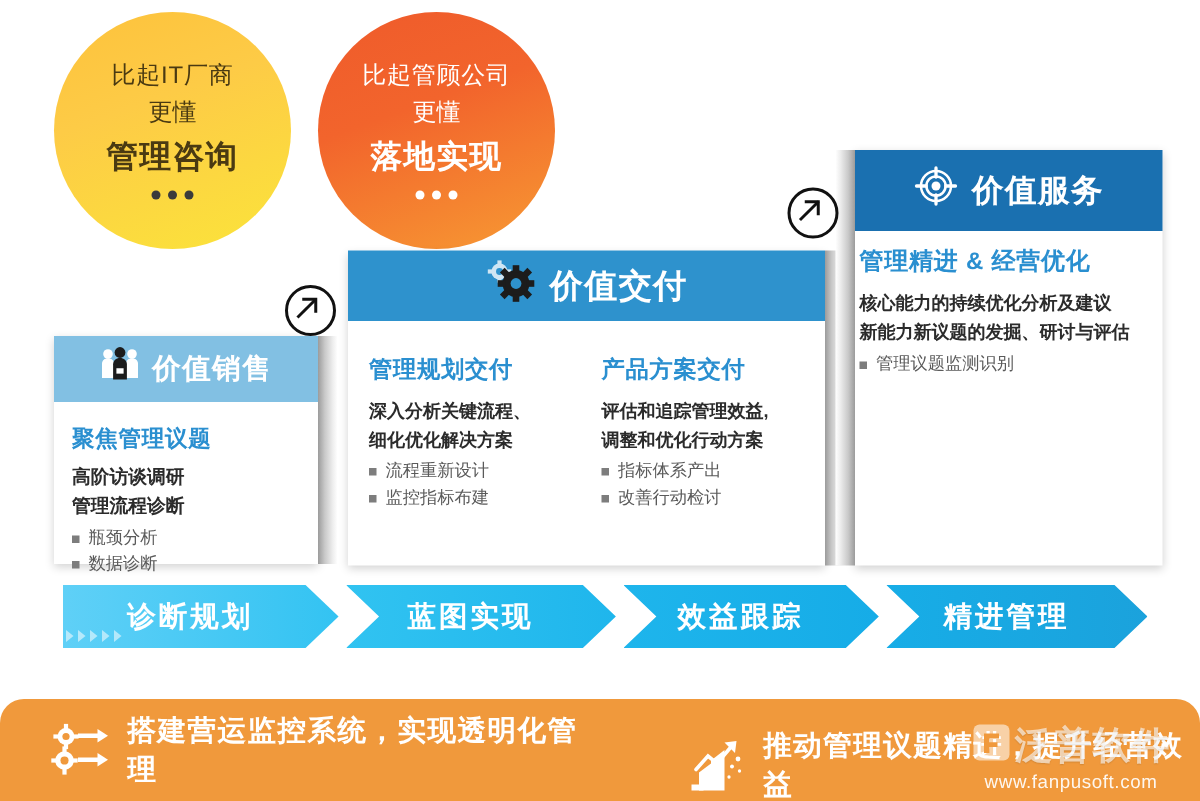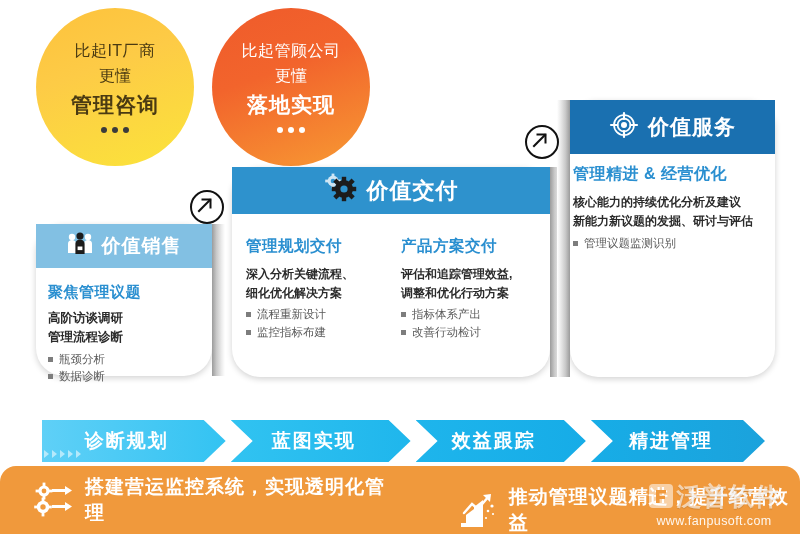--- a/index.html
+++ b/index.html
@@ -66,21 +66,20 @@
     border-radius: 50%;
   }
   .circle-yellow .c-dots i { background: #3b3b3b; }
   .circle-orange .c-dots i { background: #ffffff; }
 
   
   .panel {
     position: absolute;
     background: #ffffff;
     box-shadow: 0 2px 6px rgba(0,0,0,0.18);
-    border-radius: 28px;
   }
   .panel::before {            
     content: "";
     position: absolute;
     top: 0; bottom: 0;
     width: 13px;
     background: linear-gradient(90deg, #9b9b9b 0%, #c9c9c9 35%, #ededed 75%, #ffffff 100%);
   }
   .panel-head {
     color: #ffffff;
@@ -157,21 +156,21 @@
     background: #ffffff;
     z-index: 6;
   }
   #arrow-badge-1 { left: 190px; top: 190px; }
   #arrow-badge-2 { left: 525px; top: 125px; }
   .arrow-badge svg { display: block; }
 
   
   .chev-bar {
     position: absolute;
-    left: 42px; top: 420px;
+    left: 42px; top: 390px;
     width: 728px; height: 42px;
     display: flex;
   }
   .chev {
     position: relative;
     height: 42px;
     display: flex;
     align-items: center;
     justify-content: center;
     color: #ffffff;

